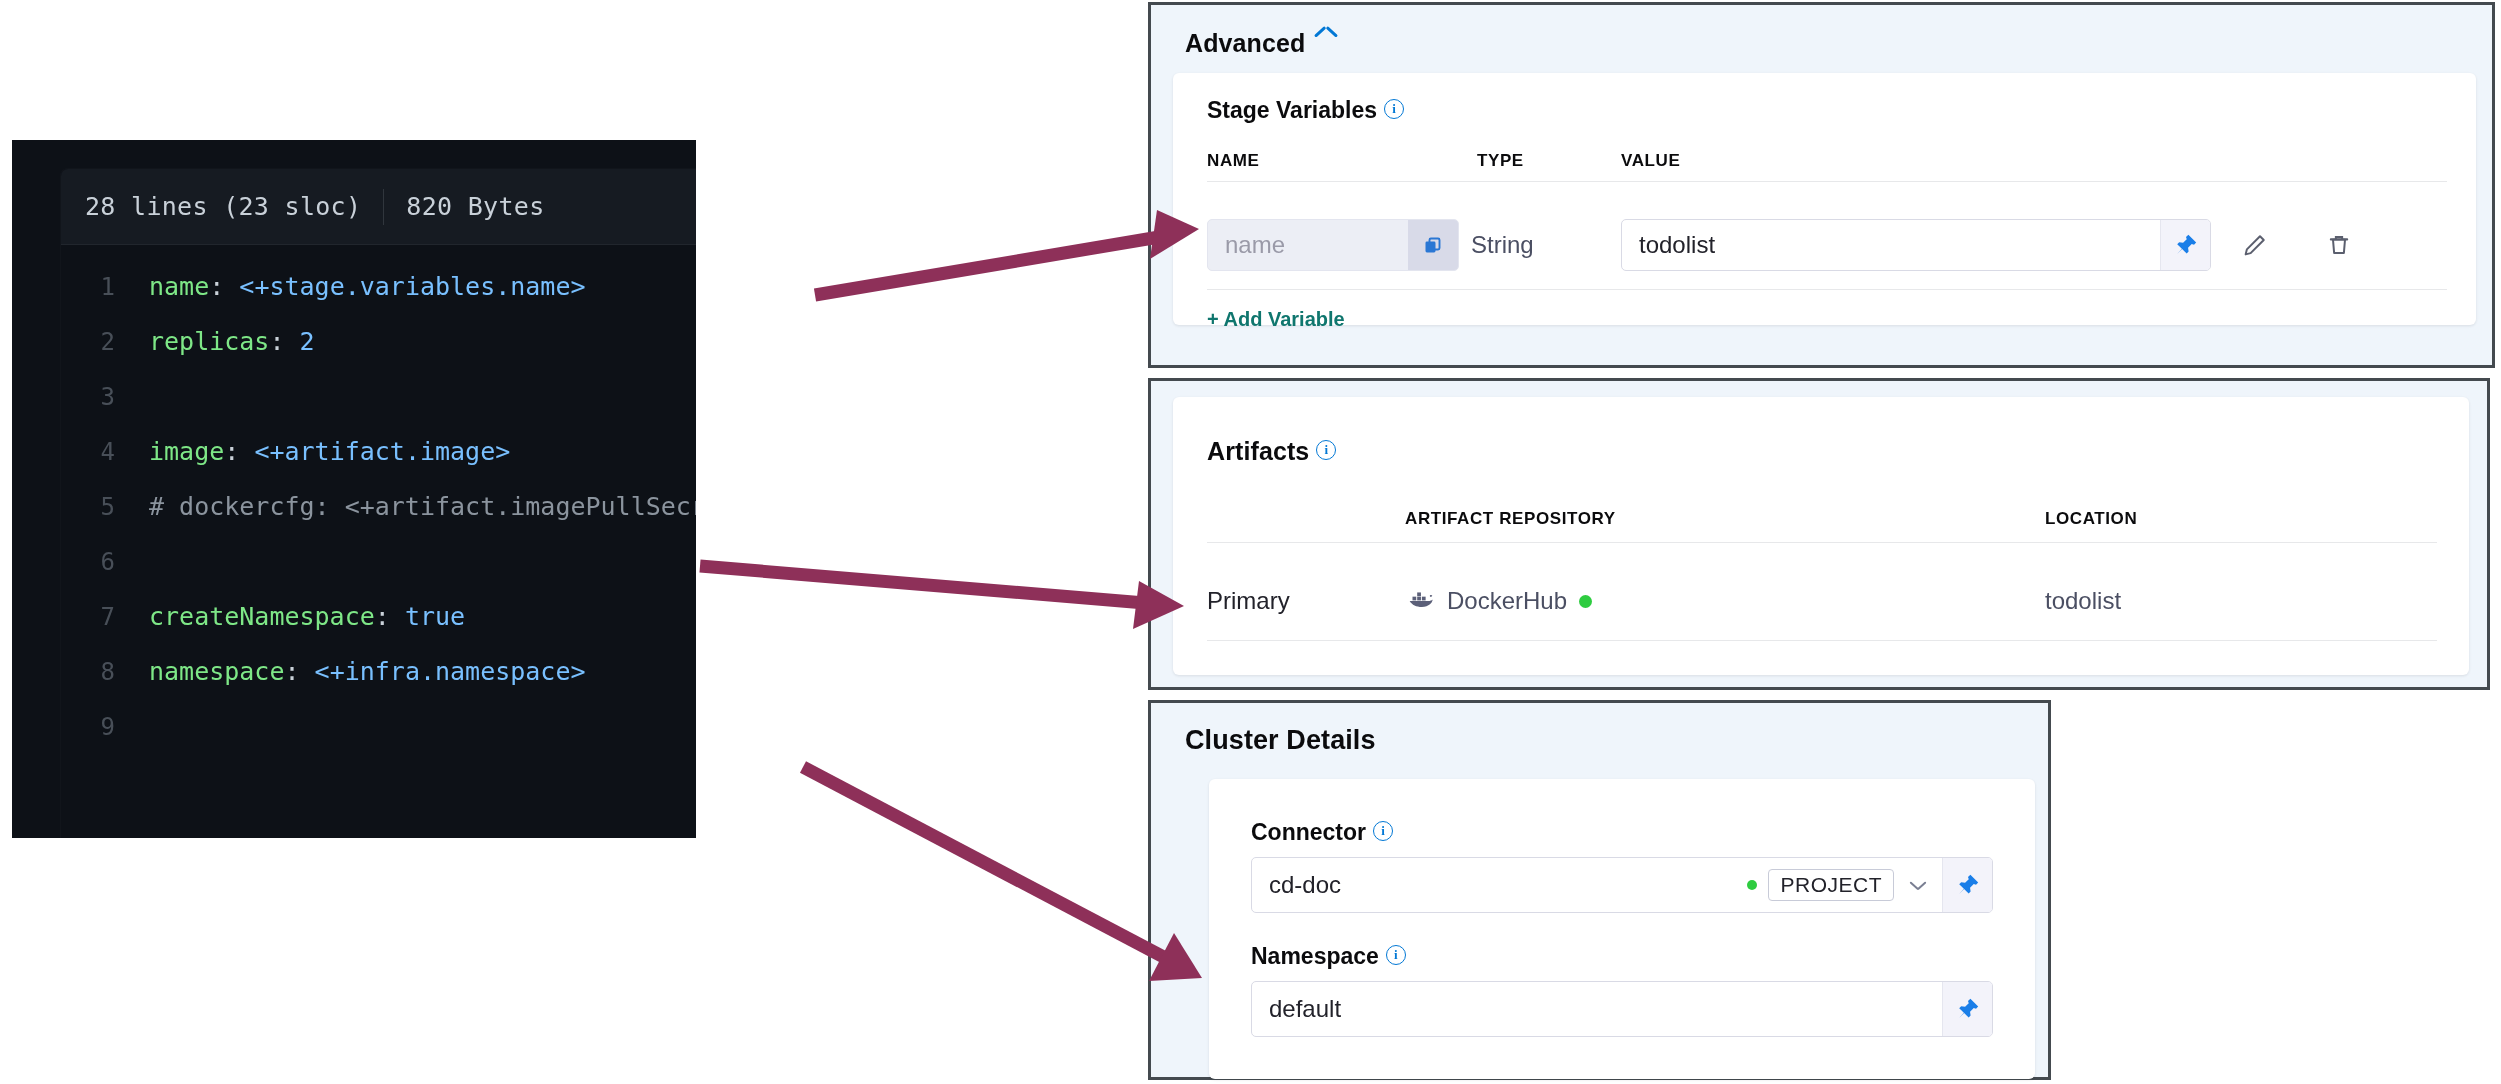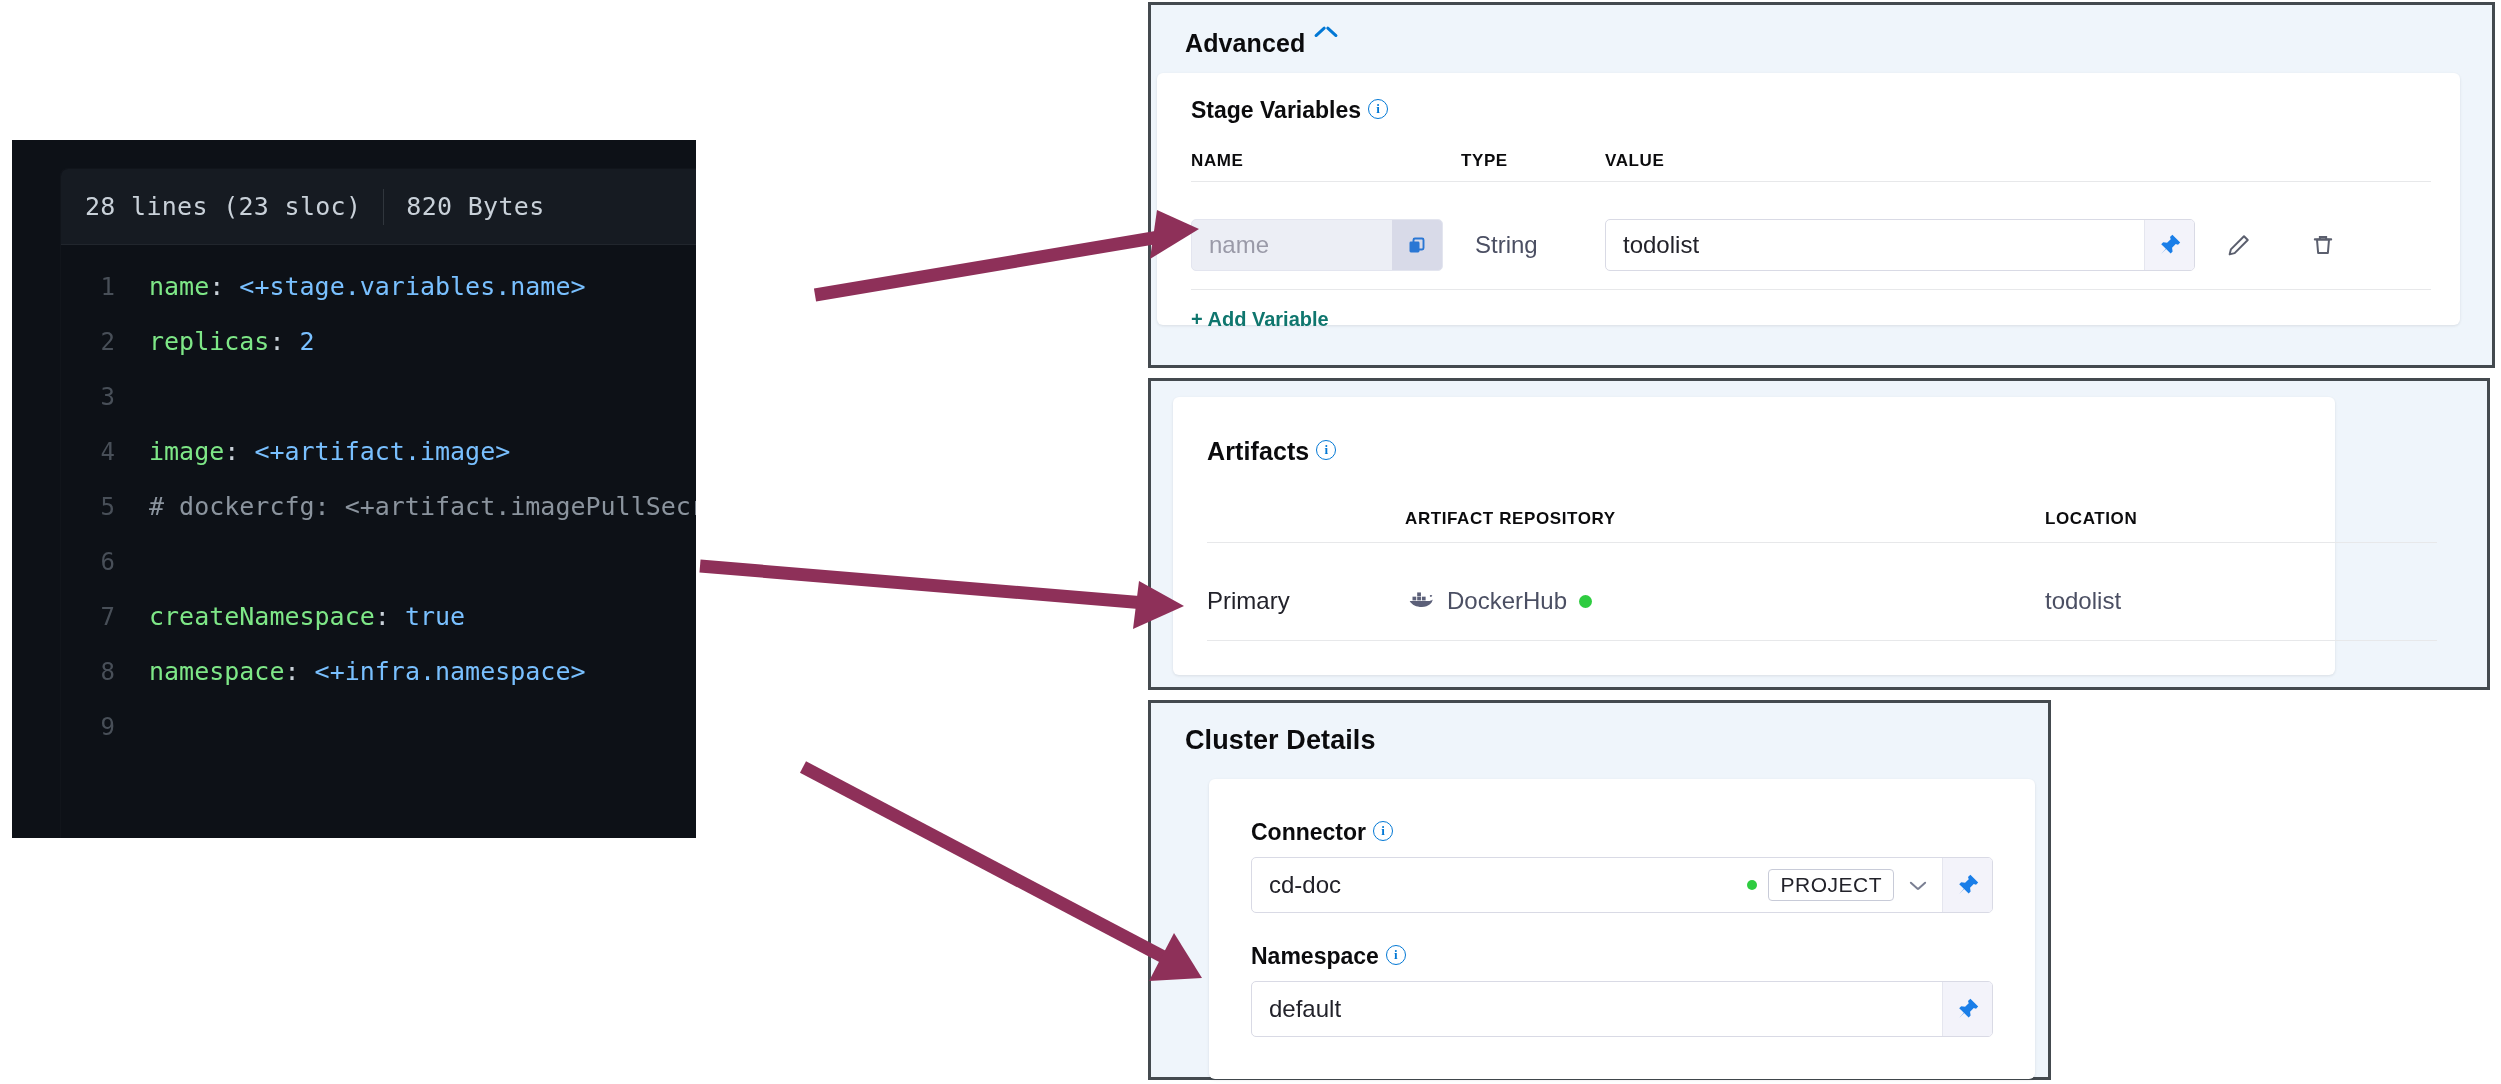--- a/index.html
+++ b/index.html
@@ -174,21 +174,21 @@
     </div>
   </div>
 
   <div class="panel" id="advanced-panel" style="left:1148px; top:2px; width:1347px; height:366px;">
 
     <div style="position:absolute; left:34px; top:24px; display:flex; align-items:flex-start;">
       <span class="panel-title">Advanced</span>
       <span class="caret-up"></span>
     </div>
 
-    <div class="panel-card" style="left:6px; top:68px; width:1303px; height:252px;">
+    <div class="panel-card" style="left:22px; top:68px; width:1303px; height:252px;">
 
       <div style="position:absolute; left:34px; top:24px; display:flex; align-items:center;">
         <span style="font-size:23px; font-weight:bold; color:#0b0b0d;">Stage Variables</span>
         <span class="info-icon">i</span>
       </div>
 
       <div style="position:absolute; left:34px; top:78px; width:1240px; display:flex;">
         <span class="col-head" style="width:270px;">NAME</span>
         <span class="col-head" style="width:144px;">TYPE</span>
         <span class="col-head">VALUE</span>
@@ -201,21 +201,21 @@
         <div class="input-box input-disabled" style="width:252px;">
           <span class="txt" style="flex:1;" id="var-name-txt">name</span>
           <span class="copy-btn">
             <svg width="24" height="24" viewBox="0 0 24 24" aria-hidden="true">
               <rect x="8.5" y="5.5" width="10" height="11" rx="1.4" fill="none" stroke="#2a77d4" stroke-width="1.9"></rect>
               <rect x="4.5" y="8.5" width="10" height="11" rx="1.4" fill="#2a77d4"></rect>
             </svg>
           </span>
         </div>
 
-        <span class="cell-muted" style="width:162px; padding-left:32px;">String</span>
+        <span class="cell-muted" style="width:162px; padding-left:12px;">String</span>
 
         <div class="input-box" style="width:590px;">
           <span class="txt" style="flex:1;">todolist</span>
           <span class="pin-btn">
             <svg width="26" height="26" viewBox="0 0 24 24" aria-hidden="true">
               <path d="M14.2 2.6l7.2 7.2-2.0 2.0-2.1-.7-3.4 3.4.5 3.6-1.8 1.8-4.2-4.2-4.8 4.8.0-.0 4.6-5.0L3.9 11.3l1.8-1.8 3.6.5 3.4-3.4-.7-2.1z" fill="#1a7ee8"></path>
             </svg>
           </span>
         </div>
 
@@ -235,21 +235,21 @@
       </div>
 
       <div class="row-sep" style="position:absolute; left:34px; top:216px; width:1240px;"></div>
 
       <div style="position:absolute; left:34px; top:235px;" class="link-blue">+ Add Variable</div>
     </div>
   </div>
 
   <div class="panel" id="artifacts-panel" style="left:1148px; top:378px; width:1342px; height:312px;">
 
-    <div class="panel-card" style="left:22px; top:16px; width:1162px; height:278px;">
+    <div class="panel-card" style="left:22px; top:16px; width:1296px; height:278px;">
 
       <div style="position:absolute; left:34px; top:40px; display:flex; align-items:center;">
         <span class="panel-title">Artifacts</span>
         <span class="info-icon">i</span>
       </div>
 
       <div style="position:absolute; left:34px; top:112px; width:1230px; display:flex;">
         <span class="col-head" style="width:198px;"></span>
         <span class="col-head" style="width:640px;">ARTIFACT REPOSITORY</span>
         <span class="col-head">LOCATION</span>

